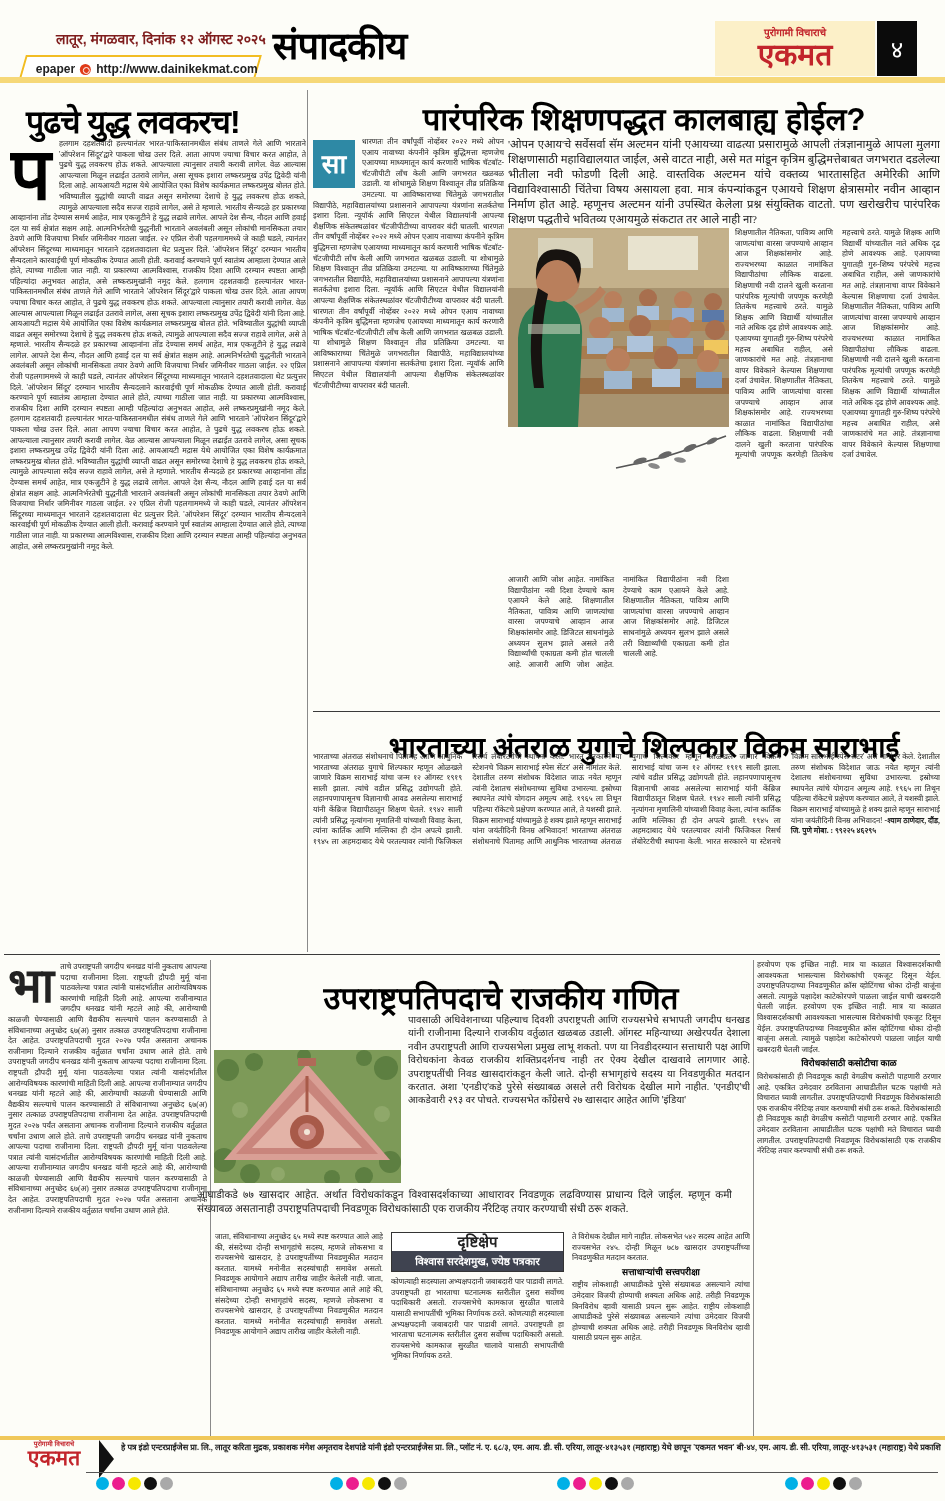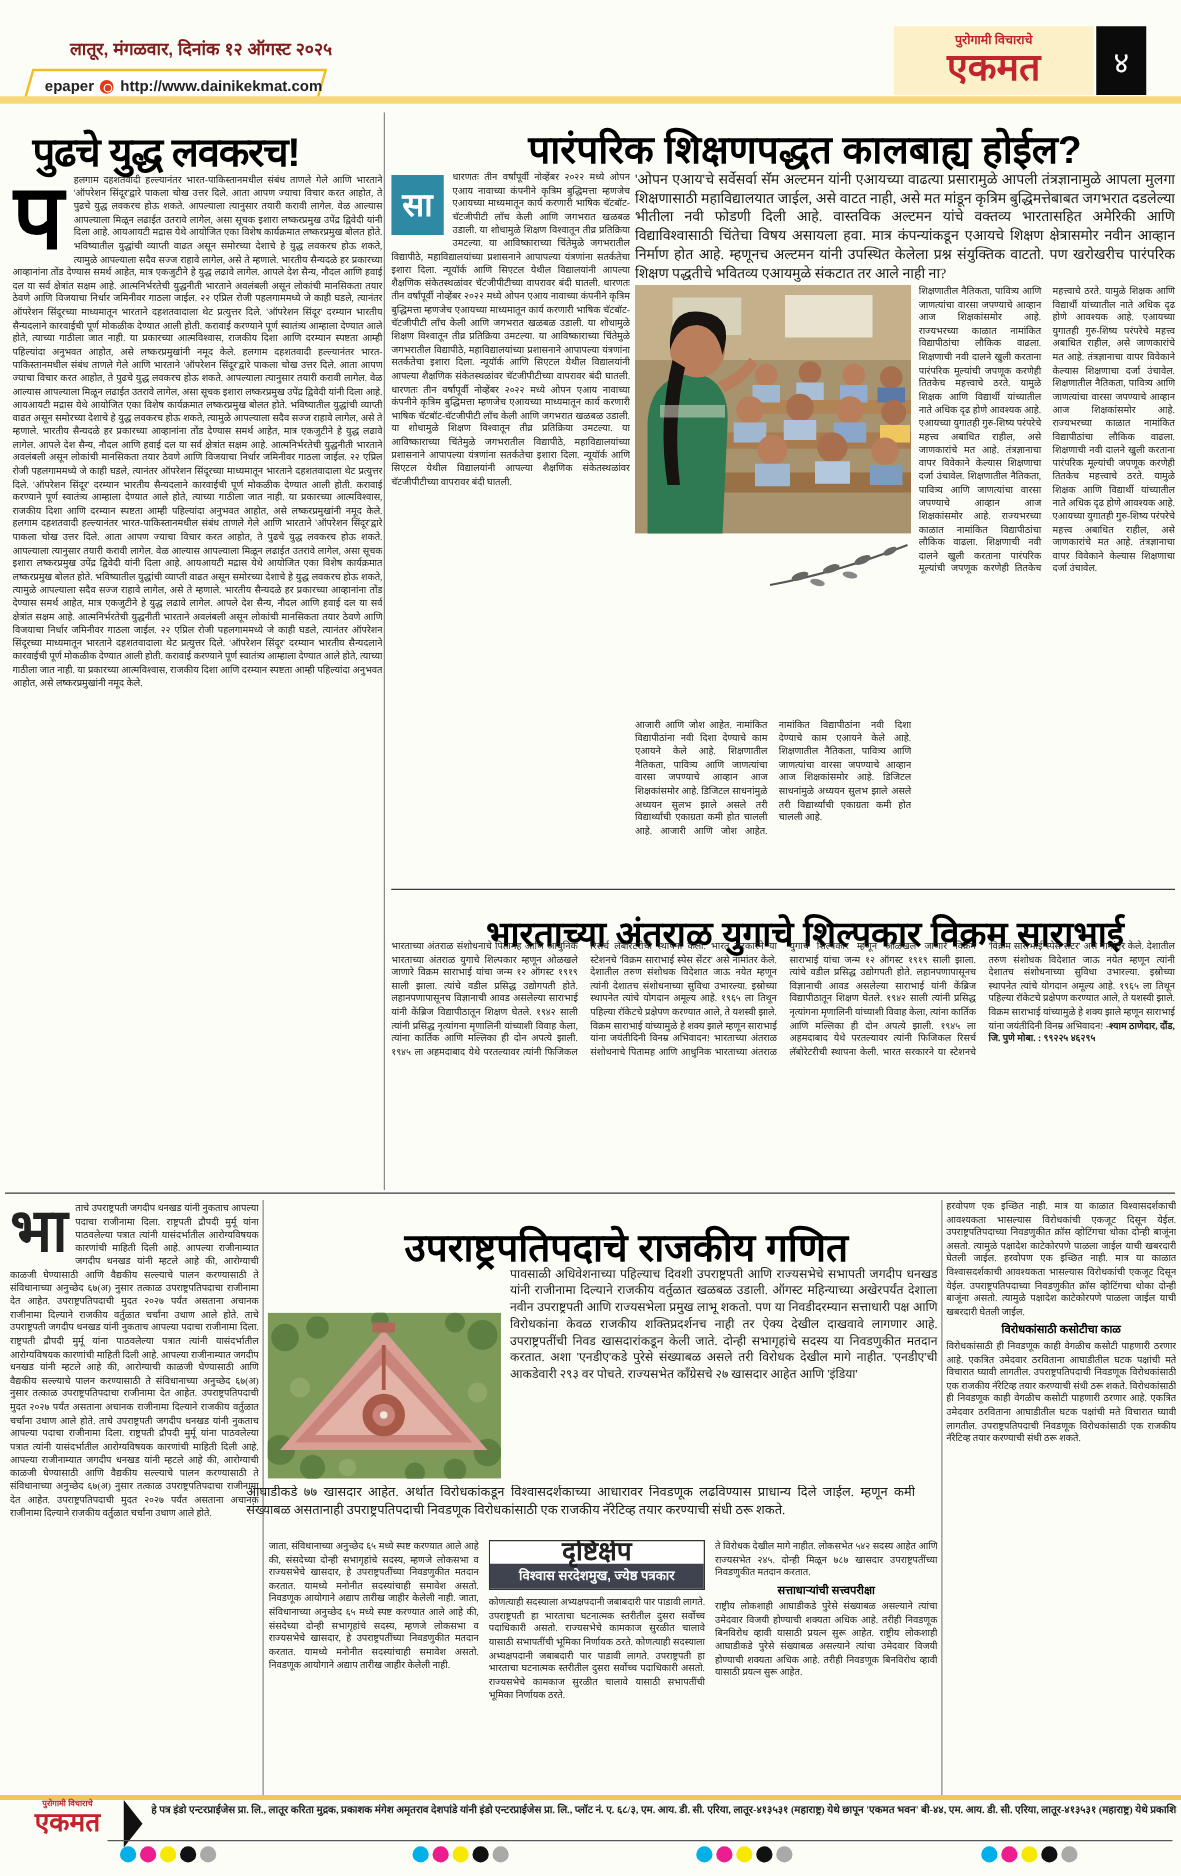--- a/index.html
+++ b/index.html
@@ -61,21 +61,21 @@
 
   
   .a4-head{left:225px;top:962px;width:520px;text-align:center;font-size:31px;line-height:42px;font-weight:bold;}
   .a4-photo{left:214px;top:1050px;width:187px;height:133px;overflow:hidden;}
   .a4-intro{left:408px;top:1013px;width:342px;height:170px;font-size:9.8px;line-height:13.4px;text-align:justify;overflow:hidden;}
   .a4-caption{left:197px;top:1188px;width:535px;height:40px;font-size:10.3px;line-height:14px;text-align:justify;overflow:hidden;}
   .a4-colA{left:215px;top:1232px;width:168px;height:203px;}
   .a4-colB{left:391px;top:1232px;width:173px;height:203px;overflow:hidden;}
   .a4-colC{left:572px;top:1232px;width:178px;height:203px;overflow:hidden;}
   .drishti{border:1.2px solid #333;background:#fff;margin-bottom:5px;}
-  .drishti-label{text-align:center;font-size:21px;font-weight:bold;font-family:"Liberation Sans",sans-serif;padding:4px 0 3px;}
+  .drishti-label{text-align:center;font-size:15px;font-weight:bold;font-family:"Liberation Sans",sans-serif;padding:4px 0 3px;}
   .drishti-author{background:#3f4350;color:#fff;font-family:"Liberation Sans",sans-serif;font-size:10.5px;font-weight:bold;text-align:center;padding:5px 2px;}
   .subhead{font-size:9px;margin:3px 0;text-align:center;}
   .br-col{left:757px;top:960px;width:184px;height:476px;overflow:hidden;}
 
   
   .foot-gold{left:0;top:1436px;width:945px;height:4px;background:#f0c85a;}
   .foot-logo{left:8px;top:1441px;width:92px;text-align:center;line-height:1;}
   .foot-tagline{font-family:"Liberation Sans",sans-serif;font-size:6.5px;font-weight:bold;color:#c2242b;}
   .foot-name{font-family:"Liberation Serif",serif;font-size:21px;font-weight:bold;color:#c2242b;}
   .foot-tri{left:99px;top:1440px;width:0;height:0;border-top:19px solid transparent;border-bottom:19px solid transparent;border-left:15px solid #111;}
@@ -94,20 +94,21 @@
 <div class="page">
 
   <div class="abs dateline">लातूर, मंगळवार, दिनांक १२ ऑगस्ट २०२५</div>
   <div class="abs epaper-box">
     <div class="epaper-inner">
       <span>epaper</span>
       <span class="epaper-icon"></span>
       <span>http://www.dainikekmat.com</span>
     </div>
   </div>
+  <div class="abs section-title">संपादकीय</div>
   <div class="abs gold-band"></div>
   <div class="abs logo-box">
     <div class="logo-tagline">पुरोगामी विचाराचे</div>
     <div class="logo-name">एकमत</div>
   </div>
   <div class="abs page-num">४</div>
 
   <h2 class="abs a1-head">पुढचे युद्ध लवकरच!</h2>
   <div class="abs a1-body bodytext">
     <span class="dropcap-big">प</span>

